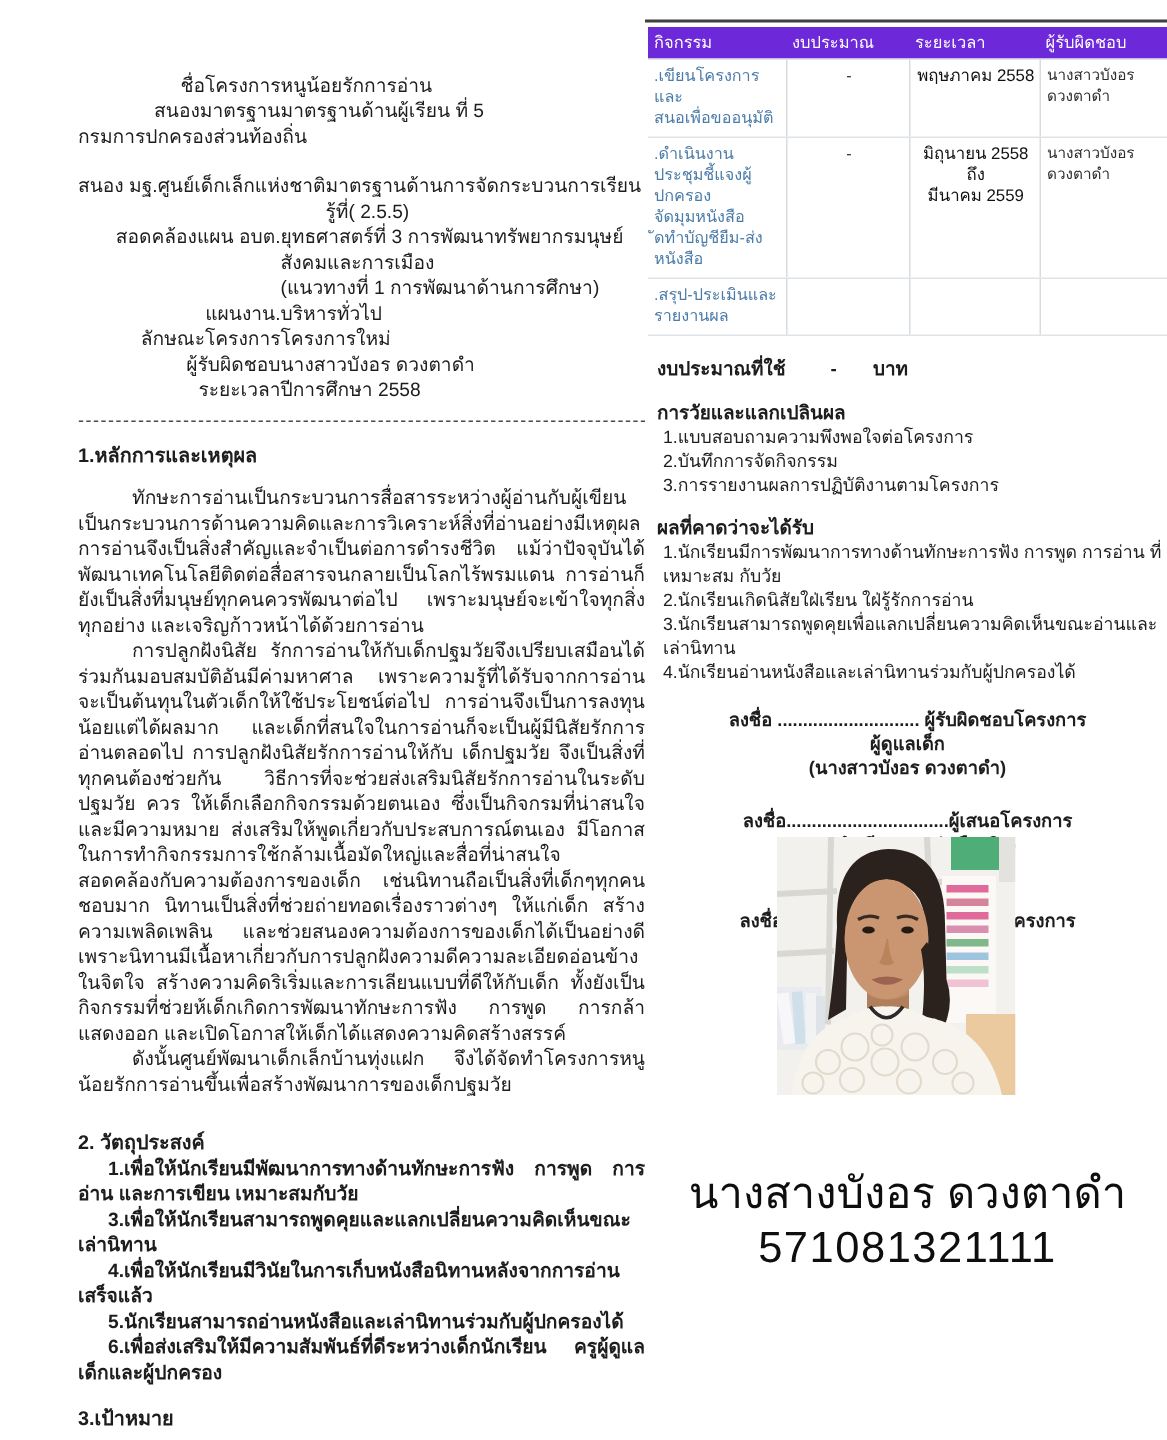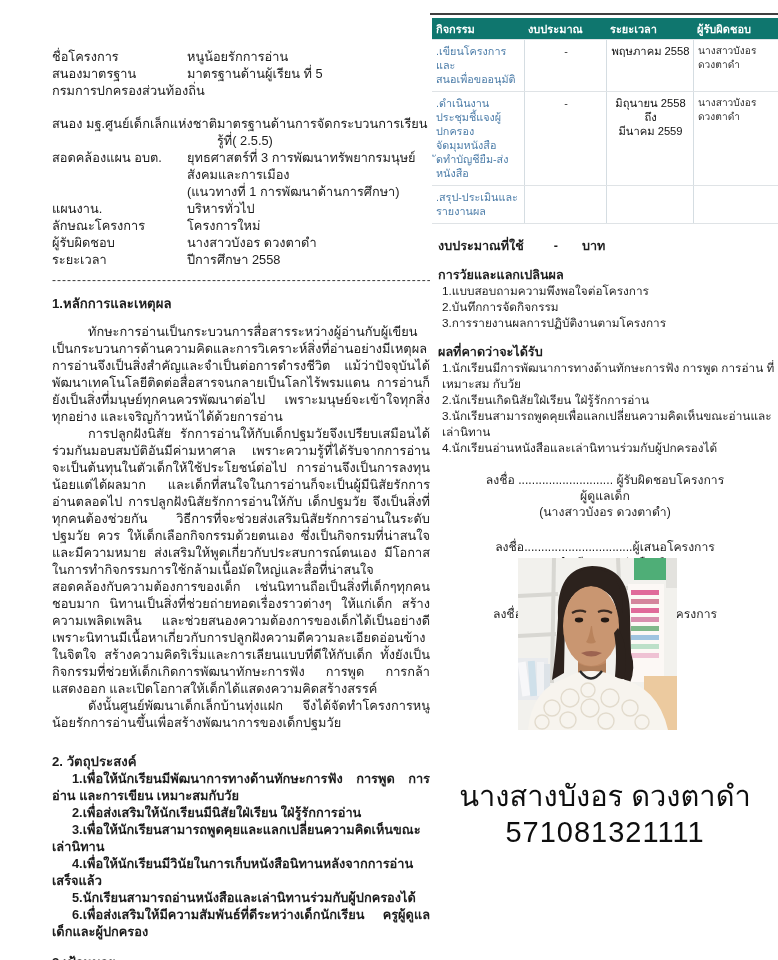--- a/index.html
+++ b/index.html
@@ -6,58 +6,58 @@
   html,body { background:#ffffff; }
   body {
     width:778px; height:960px; position:relative; overflow:hidden;
     font-family:"Liberation Sans", sans-serif; color:#1d1d1d;
   }
   .page { position:absolute; left:0; top:0; width:778px; height:960px; background:#ffffff; overflow:hidden; }
 
   
   .left-col { position:absolute; left:52px; top:48px; width:378px; font-size:12.8px; line-height:17px; }
   .meta-row { display:flex; align-items:flex-start; }
-  .meta-label { flex:0 0 135px; white-space:nowrap; }
+  .meta-label { flex:0 0 135px; white-space:nowrap;text-align:right; }
   .meta-value { flex:1; white-space:pre-line; }
   .meta-gap { height:16px; }
   .rule-dashed { margin-top:4px; font-size:12px; letter-spacing:1px; color:#3c3c3c;
                  white-space:nowrap; overflow:hidden; height:14px; }
   .sec-heading { font-weight:bold; font-size:13.2px; margin-top:9px; }
   .para { text-indent:36px; text-align:justify; margin-top:11px; }
   .num-item { text-indent:20px; text-align:justify;font-weight:bold; }
   .mt14 { margin-top:14px; } .mt22 { margin-top:22px; }
 
   
   .top-rule { position:absolute; left:430px; top:13px; width:348px; height:2px; background:#3f3f3f; }
   .right-col { position:absolute; left:432px; top:18px; width:346px; font-size:11.8px; line-height:16px; }
 
   .ptable { width:346px; font-size:10.8px; line-height:14px; }
-  .pt-head { display:grid; grid-template-columns:92px 82px 87px 85px; background:#0f766e; color:#ffffff;
-             font-weight:bold; font-size:11px; }
+  .pt-head { display:grid; grid-template-columns:92px 82px 87px 85px; background:#6d28d9; color:#ffffff;
+             font-weight:normal; font-size:11px; }
   .pt-head > div { padding:4px 3px 3px 4px; }
   .pt-row { display:grid; grid-template-columns:92px 82px 87px 85px; border-top:1px solid #dfe3e6; }
   .pt-row:first-of-type { border-top:none; }
   .pt-row:last-of-type { border-bottom:1px solid #dfe3e6; }
   .pt-cell { padding:4px 3px 5px 4px; white-space:pre-line; }
   .pt-cell + .pt-cell { border-left:1px solid #d5dde2; }
   .cell-activity { color:#4b7ca8; }
   .cell-budget { text-align:center; color:#333; }
   .cell-period { text-align:center; font-weight:normal; color:#111; font-size:11.2px; }
   .cell-owner { color:#2e2e2e; font-size:10.2px; }
   .row-tall { min-height:84px; }
 
   .budget-line { margin-top:14px; font-weight:bold; font-size:12.6px; padding-left:6px; }
   .budget-line .dash { display:inline-block; margin-left:30px; }
   .budget-line .unit { display:inline-block; margin-left:24px; }
 
   .rc-heading { font-weight:bold; font-size:12.6px; margin-top:13px; padding-left:6px; }
   .rc-item { padding-left:10px; }
 
   .signatures { margin-top:16px; text-align:center; font-size:12.2px; }
-  .sig-block { margin-top:19px; }
+  .sig-block { margin-top:19px;font-weight:bold; }
   .sig-block:first-child { margin-top:0; }
 
   .photo-wrap { position:absolute; left:518px; top:558px; width:159px; height:172px; }
   .photo-wrap svg { display:block; }
 
   .footer-id { position:absolute; left:432px; top:778px; width:346px; text-align:center; color:#0e0e0e; }
   .footer-name { font-size:29px; line-height:36px; }
   .footer-number { font-size:29px; line-height:36px; letter-spacing:1px; }
 </style>
 </head>
@@ -109,21 +109,20 @@
 
     <div class="rule-dashed">----------------------------------------------------------------------------------------------------</div>
 
     <div class="sec-heading">1.หลักการและเหตุผล</div>
     <div class="para">ทักษะการอ่านเป็นกระบวนการสื่อสารระหว่างผู้อ่านกับผู้เขียน เป็นกระบวนการด้านความคิดและการวิเคราะห์สิ่งที่อ่านอย่างมีเหตุผล การอ่านจึงเป็นสิ่งสำคัญและจำเป็นต่อการดำรงชีวิต แม้ว่าปัจจุบันได้พัฒนาเทคโนโลยีติดต่อสื่อสารจนกลายเป็นโลกไร้พรมแดน การอ่านก็ยังเป็นสิ่งที่มนุษย์ทุกคนควรพัฒนาต่อไป เพราะมนุษย์จะเข้าใจทุกสิ่งทุกอย่าง และเจริญก้าวหน้าได้ด้วยการอ่าน</div>
     <div class="para" style="margin-top:0;">การปลูกฝังนิสัย รักการอ่านให้กับเด็กปฐมวัยจึงเปรียบเสมือนได้ร่วมกันมอบสมบัติอันมีค่ามหาศาล เพราะความรู้ที่ได้รับจากการอ่านจะเป็นต้นทุนในตัวเด็กให้ใช้ประโยชน์ต่อไป การอ่านจึงเป็นการลงทุนน้อยแต่ได้ผลมาก และเด็กที่สนใจในการอ่านก็จะเป็นผู้มีนิสัยรักการอ่านตลอดไป การปลูกฝังนิสัยรักการอ่านให้กับ เด็กปฐมวัย จึงเป็นสิ่งที่ทุกคนต้องช่วยกัน วิธีการที่จะช่วยส่งเสริมนิสัยรักการอ่านในระดับปฐมวัย ควร ให้เด็กเลือกกิจกรรมด้วยตนเอง ซึ่งเป็นกิจกรมที่น่าสนใจและมีความหมาย ส่งเสริมให้พูดเกี่ยวกับประสบการณ์ตนเอง มีโอกาสในการทำกิจกรรมการใช้กล้ามเนื้อมัดใหญ่และสื่อที่น่าสนใจ สอดคล้องกับความต้องการของเด็ก เช่นนิทานถือเป็นสิ่งที่เด็กๆทุกคนชอบมาก นิทานเป็นสิ่งที่ช่วยถ่ายทอดเรื่องราวต่างๆ ให้แก่เด็ก สร้างความเพลิดเพลิน และช่วยสนองความต้องการของเด็กได้เป็นอย่างดี เพราะนิทานมีเนื้อหาเกี่ยวกับการปลูกฝังความดีความละเอียดอ่อนข้างในจิตใจ สร้างความคิดริเริ่มและการเลียนแบบที่ดีให้กับเด็ก ทั้งยังเป็นกิจกรรมที่ช่วยห้เด็กเกิดการพัฒนาทักษะการฟัง การพูด การกล้าแสดงออก และเปิดโอกาสให้เด็กได้แสดงความคิดสร้างสรรค์</div>
     <div class="para" style="margin-top:0;">ดังนั้นศูนย์พัฒนาเด็กเล็กบ้านทุ่งแฝก จึงได้จัดทำโครงการหนูน้อยรักการอ่านขึ้นเพื่อสร้างพัฒนาการของเด็กปฐมวัย</div>
 
     <div class="sec-heading mt22">2. วัตถุประสงค์</div>
     <div class="num-item">1.เพื่อให้นักเรียนมีพัฒนาการทางด้านทักษะการฟัง การพูด การอ่าน และการเขียน เหมาะสมกับวัย</div>
-    <div class="num-item">2.เพื่อส่งเสริมให้นักเรียนมีนิสัยใฝ่เรียน ใฝ่รู้รักการอ่าน</div>
     <div class="num-item">3.เพื่อให้นักเรียนสามารถพูดคุยและแลกเปลี่ยนความคิดเห็นขณะเล่านิทาน</div>
     <div class="num-item">4.เพื่อให้นักเรียนมีวินัยในการเก็บหนังสือนิทานหลังจากการอ่านเสร็จแล้ว</div>
     <div class="num-item">5.นักเรียนสามารถอ่านหนังสือและเล่านิทานร่วมกับผู้ปกครองได้</div>
     <div class="num-item">6.เพื่อส่งเสริมให้มีความสัมพันธ์ที่ดีระหว่างเด็กนักเรียน ครูผู้ดูแลเด็กและผู้ปกครอง</div>
 
     <div class="sec-heading mt14">3.เป้าหมาย</div>
 
   </div>
 
   <div class="top-rule"></div>

